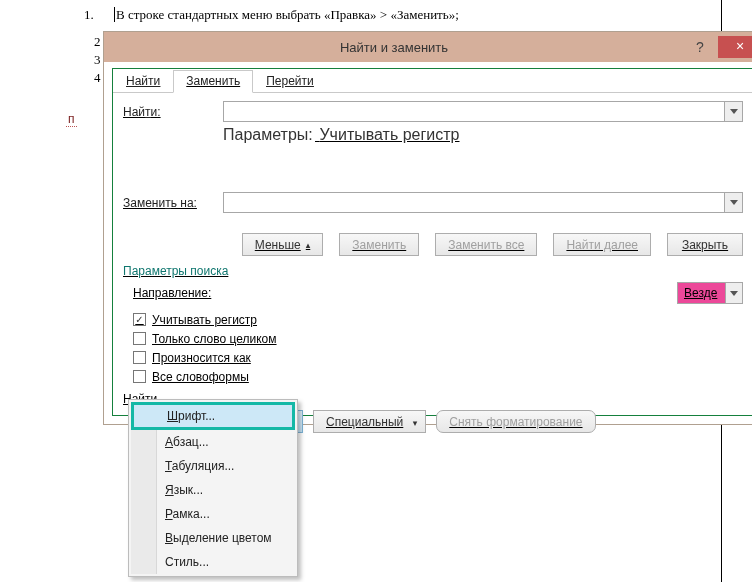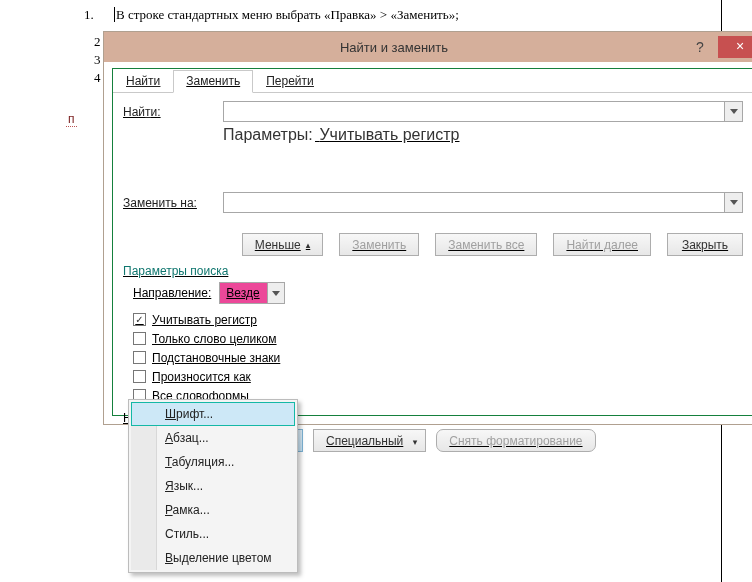--- a/index.html
+++ b/index.html
@@ -140,21 +140,21 @@
     background: linear-gradient(#f7f7f7,#e7e7e7);
     padding: 0 12px;
     font-size: 12px;
     display:inline-flex; align-items:center; justify-content:center;
     min-width: 76px;
     color:#333;
   }
   .btn.disabled { color:#a0a0a0; }
   .btn .caret-up { margin-left:5px; font-size:9px; }
   .section-lbl { padding: 0 10px 2px 10px; color:#0f766e; }
-  .direction-row { padding: 2px 10px 6px 20px; display:flex; align-items:center; gap:8px;}
+  .direction-row { padding: 2px 10px 6px 20px; display:flex; align-items:center; gap:8px;justify-content:space-between;}
   .select-small {
     width: 66px; height: 22px;
     border:1px solid #a7a7a7;
     display:inline-flex; align-items:center;
     padding-left:6px; position:relative;
     background:#ec4899;
   }
   .select-small .arrow {
     position:absolute; right:0; top:0; width:17px; height:20px;
     border-left:1px solid #a7a7a7; background:#eee;
@@ -184,21 +184,21 @@
   .menu .gutter{
     position:absolute; left:2px; top:2px; bottom:2px; width:26px;
     background:#eaeaea; border-right:1px solid #d8d8d8;
   }
   .menu-item {
     position:relative;
     padding: 5px 10px 5px 34px;
     font-size:12px;
     color:#222;
   }
-  .menu-item.hover { background:#cde8f7; border:1px solid #14b8a6; padding:4px 7px 4px 33px;}
+  .menu-item.hover { background:#cde8f7; border:3px solid #14b8a6; padding:4px 7px 4px 33px;}
   .menu-item .u { text-decoration: underline; }
   .tri-down { display:inline-block; width:0;height:0;border-left:4px solid transparent;border-right:4px solid transparent;border-top:5px solid #555;}
 </style>
 </head>
 <body>
 
 <div class="page-border"></div>
 
 <div class="doc-text">
   <span class="num">1.</span>
@@ -274,24 +274,20 @@
         <div class="chk">
             <span class="chkbox checked"></span>
             <span>Учитывать регистр</span>
           </div>
         <div class="chk">
             <span class="chkbox"></span>
             <span>Только слово целиком</span>
           </div>
         <div class="chk">
             <span class="chkbox"></span>
-            <span>Подстановочные знаки</span>
-          </div>
-        <div class="chk">
-            <span class="chkbox"></span>
             <span>Произносится как</span>
           </div>
         <div class="chk">
             <span class="chkbox"></span>
             <span>Все словоформы</span>
           </div>
       </div>
 
       <div class="find-lbl2">Найти</div>
       <div class="bottom-btns">
@@ -309,15 +305,15 @@
   </div>
 </div>
 
 <div class="menu">
   <div class="gutter"></div>
   <div class="menu-item hover"><span class="u">Ш</span><span>рифт...</span></div>
   <div class="menu-item"><span class="u">А</span><span>бзац...</span></div>
   <div class="menu-item"><span class="u">Т</span><span>абуляция...</span></div>
   <div class="menu-item"><span class="u">Я</span><span>зык...</span></div>
   <div class="menu-item"><span class="u">Р</span><span>амка...</span></div>
+  <div class="menu-item"><span class="u">В</span><span>ыделение цветом</span></div>
   <div class="menu-item">Стиль...</div>
-  <div class="menu-item"><span class="u">В</span><span>ыделение цветом</span></div>
 </div>
 
 </body></html>

